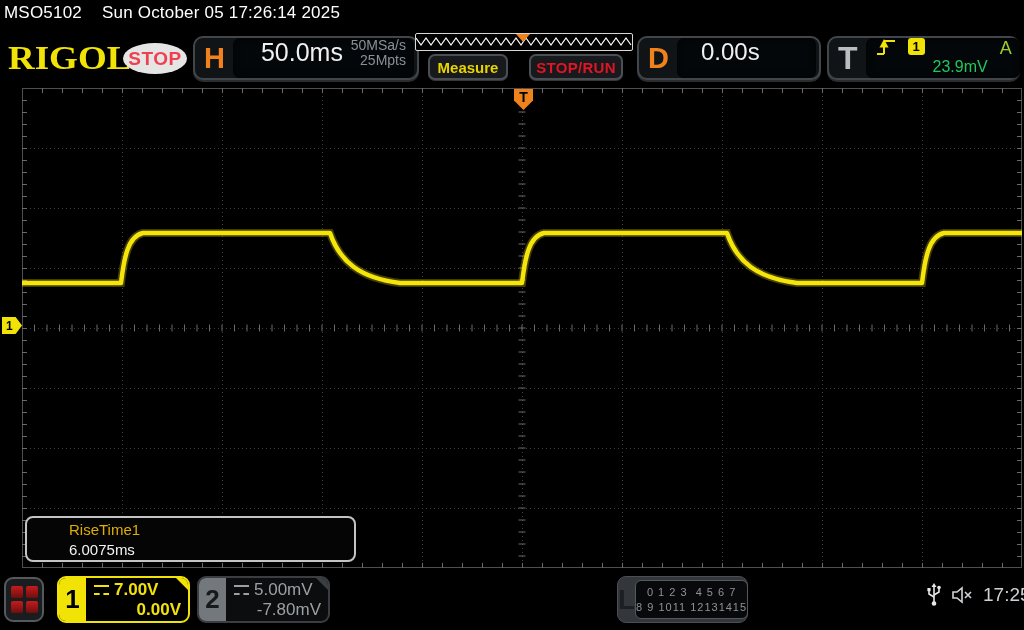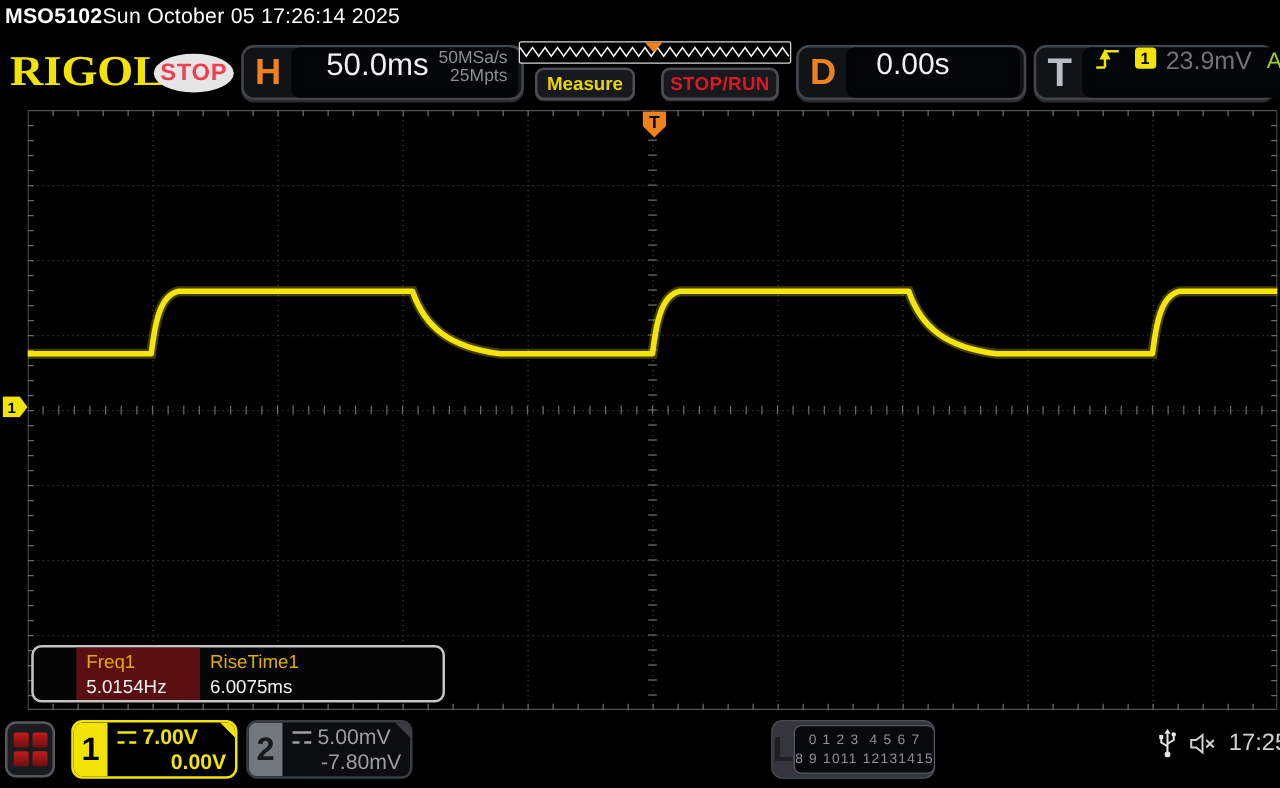--- a/index.html
+++ b/index.html
@@ -6,21 +6,21 @@
   html,body { background:#000; }
   body {
     width:1024px; height:630px; position:relative; overflow:hidden;
     font-family:"Liberation Sans", sans-serif; color:#e8e8e8;
     -webkit-font-smoothing:antialiased;
   }
   .abs { position:absolute; }
 
   
   #topbar { left:4px; top:3px; font-size:17px; color:#ffffff; letter-spacing:0.2px; }
-  #topbar .model { margin-right:0;font-weight:bold; }
+  #topbar .model { margin-right:20px; }
 
   
   #logo {
     left:8px; top:36px; font-family:"Liberation Serif", serif;
     font-weight:bold; font-size:37px; color:#f2e307; letter-spacing:0px;
     transform:scaleY(0.92);
   }
   #run-state {
     left:123px; top:43px; width:64px; height:31px; background:#e5e5e5;
     border-radius:50%; display:flex; align-items:center; justify-content:center;
@@ -60,21 +60,21 @@
   #d-panel .hdr-letter { color:#f0821e; }
   #d-value { font-size:24px; color:#f0f0f0; padding-left:24px; }
   #t-panel { left:827px; top:36px; width:193px; height:44px; }
   #t-panel .hdr-letter { color:#b9bec2; font-size:32px; }
   #t-slope-icon { margin-left:10px; }
   #t-src-badge {
     width:17px; height:17px; background:#f2e307; border-radius:3px; margin-left:12px;
     display:flex; align-items:center; justify-content:center;
     color:#000; font-weight:bold; font-size:13px;
   }
-  #t-level { color:#737373; font-size:20px; margin-left:8px; }
+  #t-level { color:#22c55e; font-size:16px; margin-left:8px;margin-top:20px; }
   #t-mode { color:#9ccd2a; font-size:18px; margin-left:12px; margin-right:8px; }
 
   
   #scope { left:22px; top:88px; width:1000px; height:480px; }
   #trig-marker {
     left:514px; top:89px; width:19px; height:21px; background:#f0821e;
     clip-path:polygon(0 0,100% 0,100% 55%,50% 100%,0 55%);
     display:flex; align-items:flex-start; justify-content:center;
     color:#000; font-weight:bold; font-size:14px; line-height:16px;
   }
@@ -503,24 +503,20 @@
       </g>
     <path fill="none" stroke="#f2e307" stroke-width="8" stroke-opacity="0.28" d="M0,195 L99,195 C102,170 106,148 121,145 L308,145 C318,174 338,190 378,195 L500,195 C503,170 507,148 522,145 L705,145 C715,174 735,190 775,195 L900,195 C903,170 907,148 922,145 L1000,145"></path>
     <path fill="none" stroke="#f5e50a" stroke-width="4.5" stroke-linejoin="round" d="M0,195 L99,195 C102,170 106,148 121,145 L308,145 C318,174 338,190 378,195 L500,195 C503,170 507,148 522,145 L705,145 C715,174 735,190 775,195 L900,195 C903,170 907,148 922,145 L1000,145"></path>
   </svg>
 </div>
 <div id="trig-marker" class="abs">T</div>
 <div id="ch1-marker" class="abs">1</div>
 
 <div id="meas-box" class="abs">
   <div class="spacer"></div>
-  <div class="meas-col hl">
-    <div class="meas-label">Freq1</div>
-    <div class="meas-value">5.0154Hz</div>
-  </div>
   <div class="meas-col">
     <div class="meas-label">RiseTime1</div>
     <div class="meas-value">6.0075ms</div>
   </div>
 </div>
 
 <div id="grid-btn" class="abs">
   <div class="sq"></div>
   <div class="sq"></div>
   <div class="sq"></div>

